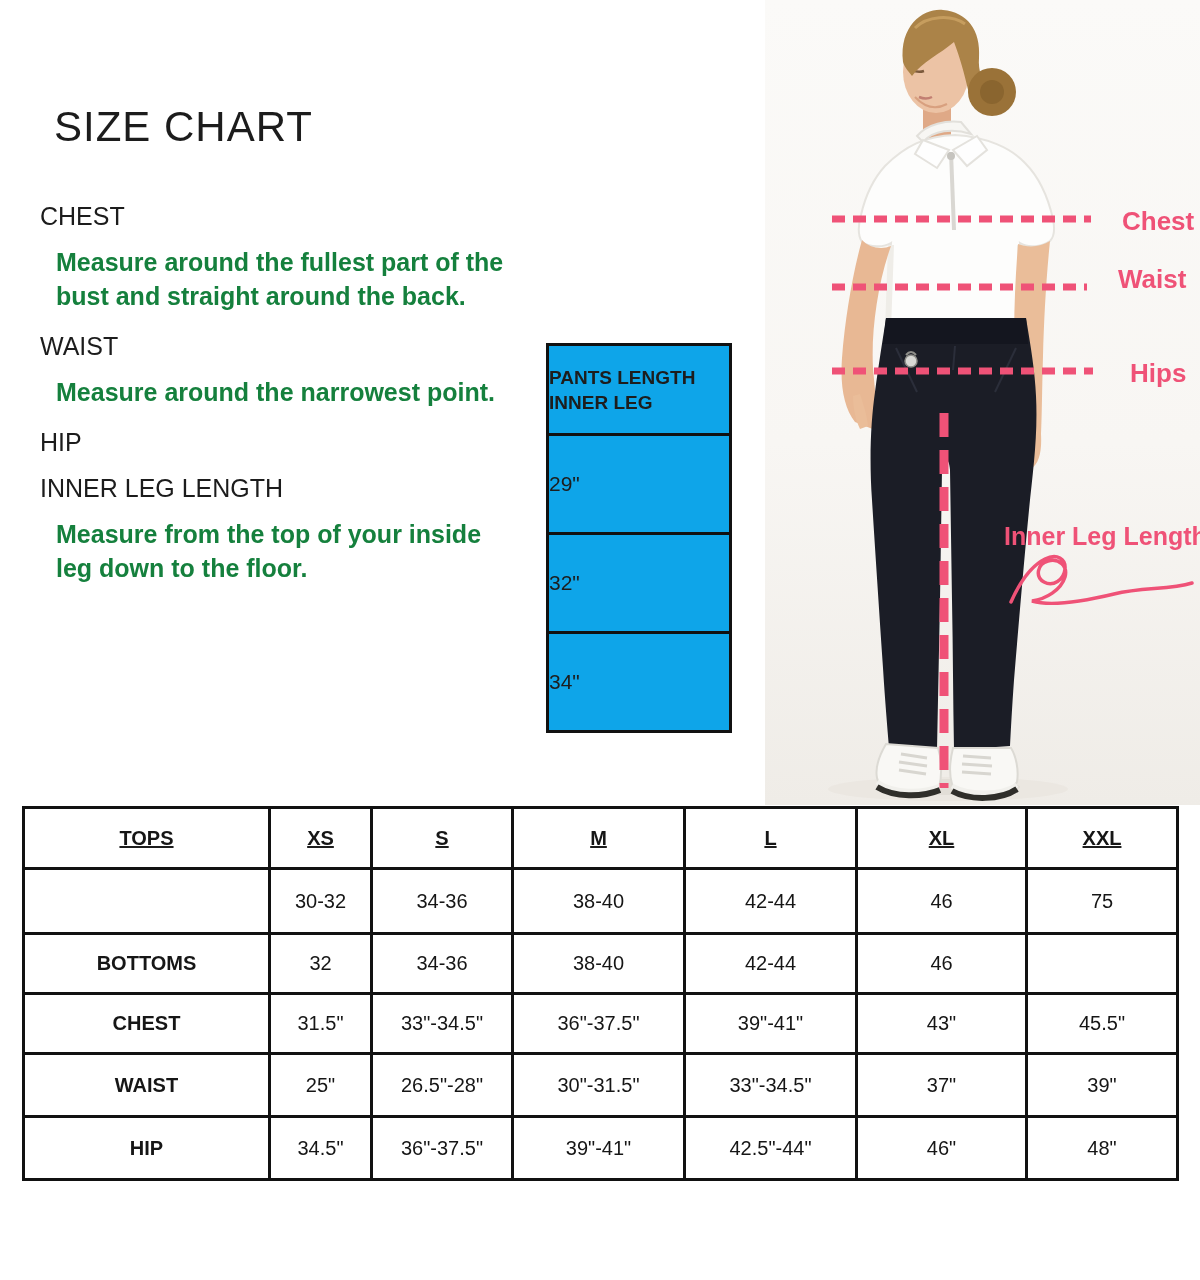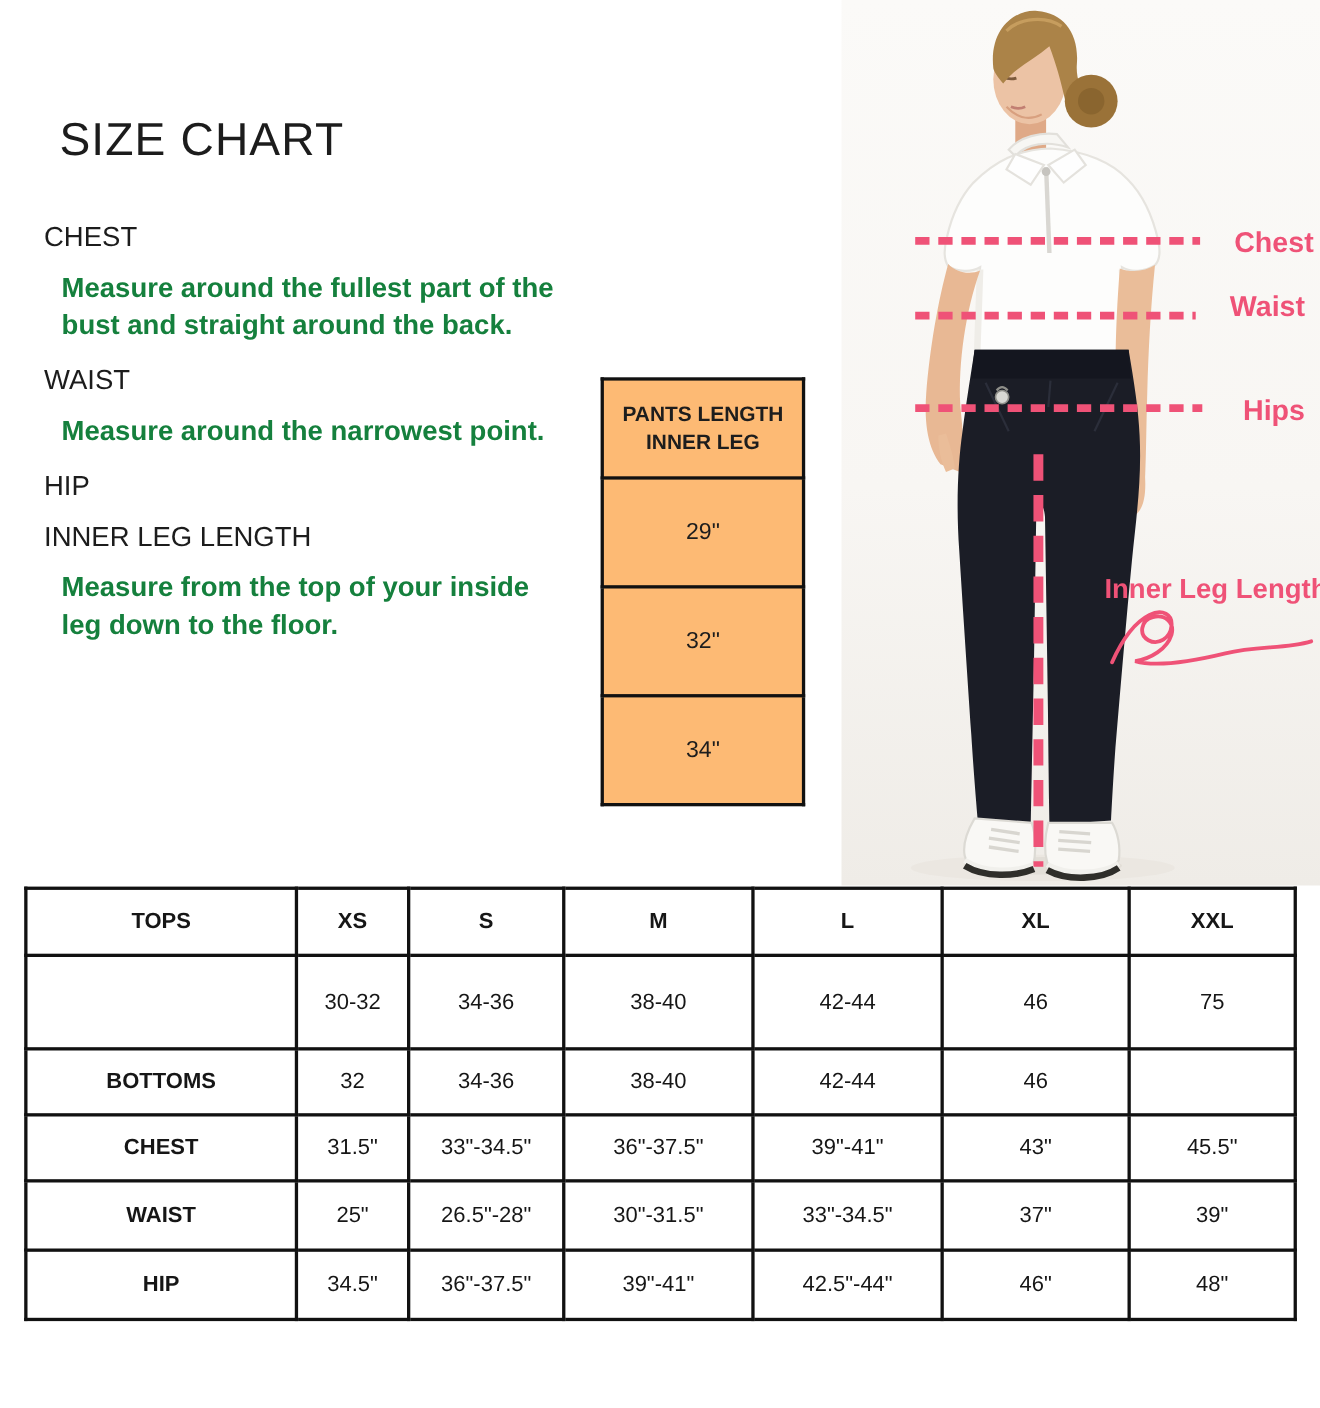--- a/index.html
+++ b/index.html
@@ -20,22 +20,22 @@
   }
   .instr-heading:first-child{margin-top:20px;}
   .instr-body{font-size:25px;font-weight:700;line-height:34px;margin:16px;color:#15803d;}
 
   
   .pants-table{
     position:absolute;left:546px;top:343px;width:186px;
     border-collapse:collapse;table-layout:fixed;
   }
   .pants-table td{
-    border:3px solid #111;text-align:center;vertical-align:middle;
-    background:#fdba74;padding:0;
+    border:3px solid #111;vertical-align:middle;
+    background:#0ea5e9;padding:0;
   }
   .pants-table .pants-header{
     height:87px;font-size:19px;font-weight:700;line-height:25px;white-space:pre-line;
   }
   .pants-table .pants-cell{height:96px;font-size:21px;font-weight:400;}
 
   
   .photo{
     position:absolute;left:765px;top:0;width:435px;height:805px;
     background:linear-gradient(180deg,#fbfaf8 0%,#f8f6f3 55%,#efece7 100%);
@@ -56,21 +56,21 @@
     border-collapse:collapse;table-layout:fixed;
   }
   .size-table th,.size-table td{
     border:3px solid #111;background:#fff;text-align:center;vertical-align:middle;
     padding:0;font-size:20px;color:#161616;
   }
   .size-table th{font-weight:700;}
   .size-table td{font-weight:400;}
   .size-table th.sm{font-size:20px;}
   .size-table th.xsm{font-size:16px;line-height:21px;white-space:pre-line;}
-  tr.rh{height:61px;} tr.r0{height:85px;} tr.r1{height:60px;}
+  tr.rh{height:61px;text-decoration:underline;} tr.r0{height:65px;} tr.r1{height:60px;}
   tr.r2{height:76px;} tr.r3{height:60px;} tr.r4{height:63px;} tr.r5{height:63px;}
 </style>
 </head>
 <body style="--accent: #ef5277;">
 
 <div class="page-title">SIZE CHART</div>
 
 <div class="instructions">
   <div class="instr-heading">CHEST</div>
   <p class="instr-body">Measure around the fullest part of the bust and straight around the back.</p>

